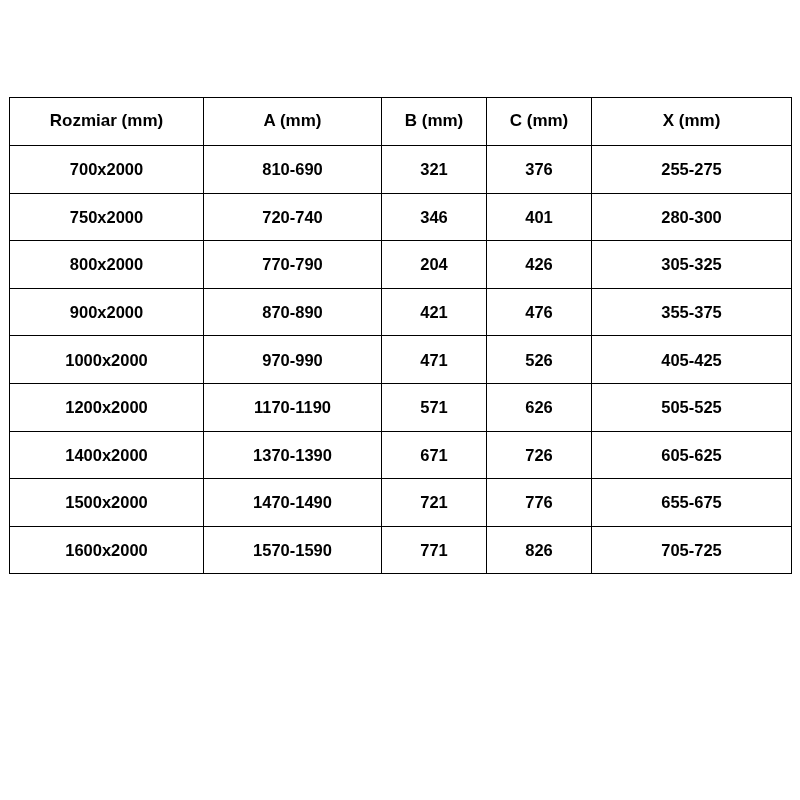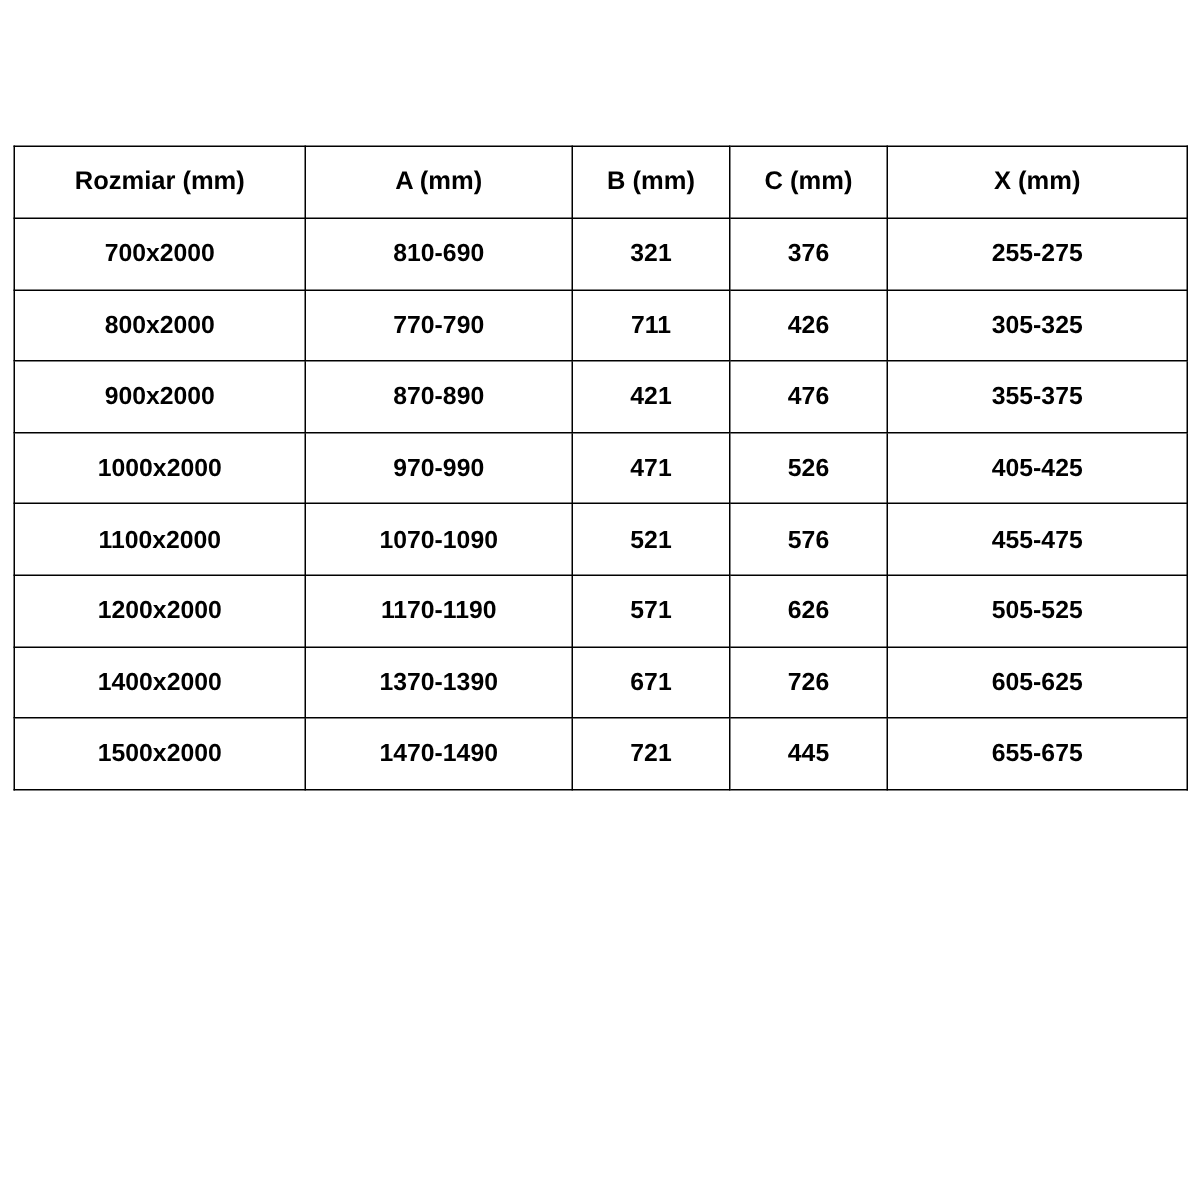--- a/index.html
+++ b/index.html
@@ -80,64 +80,71 @@
       </thead>
       <tbody>
         <tr>
           <td>700x2000</td>
           <td>810-690</td>
           <td>321</td>
           <td>376</td>
           <td>255-275</td>
         </tr>
         <tr>
+          <td>750x2000</td>
+          <td>720-740</td>
+          <td>346</td>
+          <td>401</td>
+          <td>280-300</td>
+        </tr>
+        <tr>
           <td>800x2000</td>
           <td>770-790</td>
-          <td>711</td>
+          <td>204</td>
           <td>426</td>
           <td>305-325</td>
         </tr>
         <tr>
           <td>900x2000</td>
           <td>870-890</td>
           <td>421</td>
           <td>476</td>
           <td>355-375</td>
         </tr>
         <tr>
           <td>1000x2000</td>
           <td>970-990</td>
           <td>471</td>
           <td>526</td>
           <td>405-425</td>
-        </tr>
-        <tr>
-          <td>1100x2000</td>
-          <td>1070-1090</td>
-          <td>521</td>
-          <td>576</td>
-          <td>455-475</td>
         </tr>
         <tr>
           <td>1200x2000</td>
           <td>1170-1190</td>
           <td>571</td>
           <td>626</td>
           <td>505-525</td>
         </tr>
         <tr>
           <td>1400x2000</td>
           <td>1370-1390</td>
           <td>671</td>
           <td>726</td>
           <td>605-625</td>
         </tr>
         <tr>
           <td>1500x2000</td>
           <td>1470-1490</td>
           <td>721</td>
-          <td>445</td>
+          <td>776</td>
           <td>655-675</td>
+        </tr>
+        <tr>
+          <td>1600x2000</td>
+          <td>1570-1590</td>
+          <td>771</td>
+          <td>826</td>
+          <td>705-725</td>
         </tr>
       </tbody>
     </table>
   </div>
 </div>
 
 </body></html>

